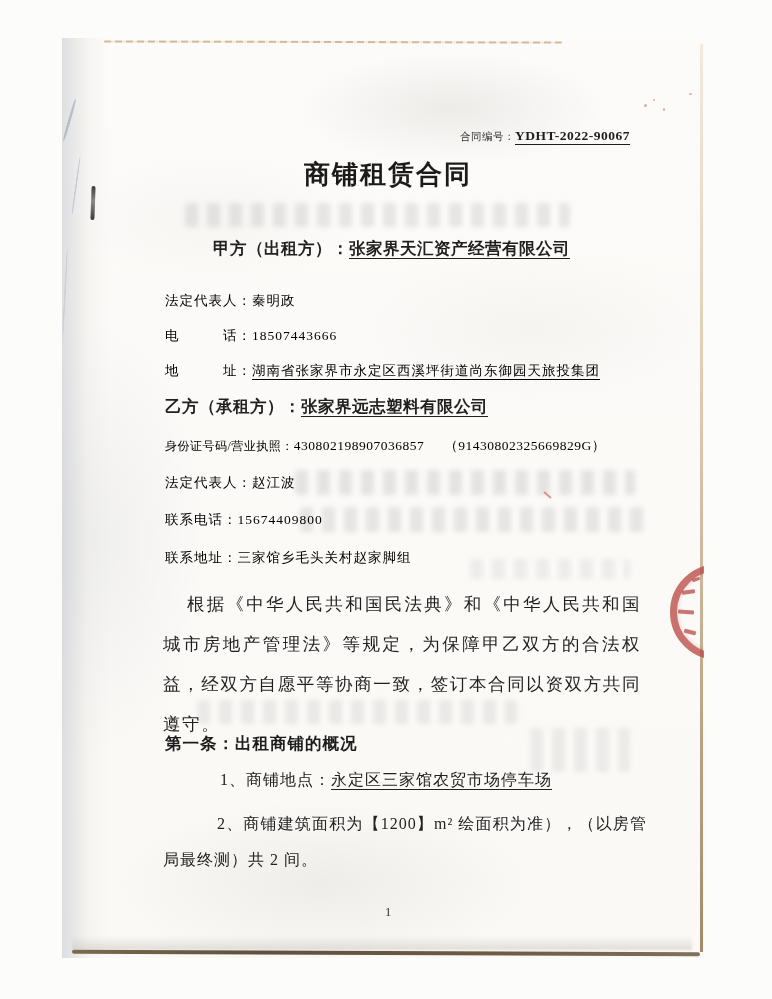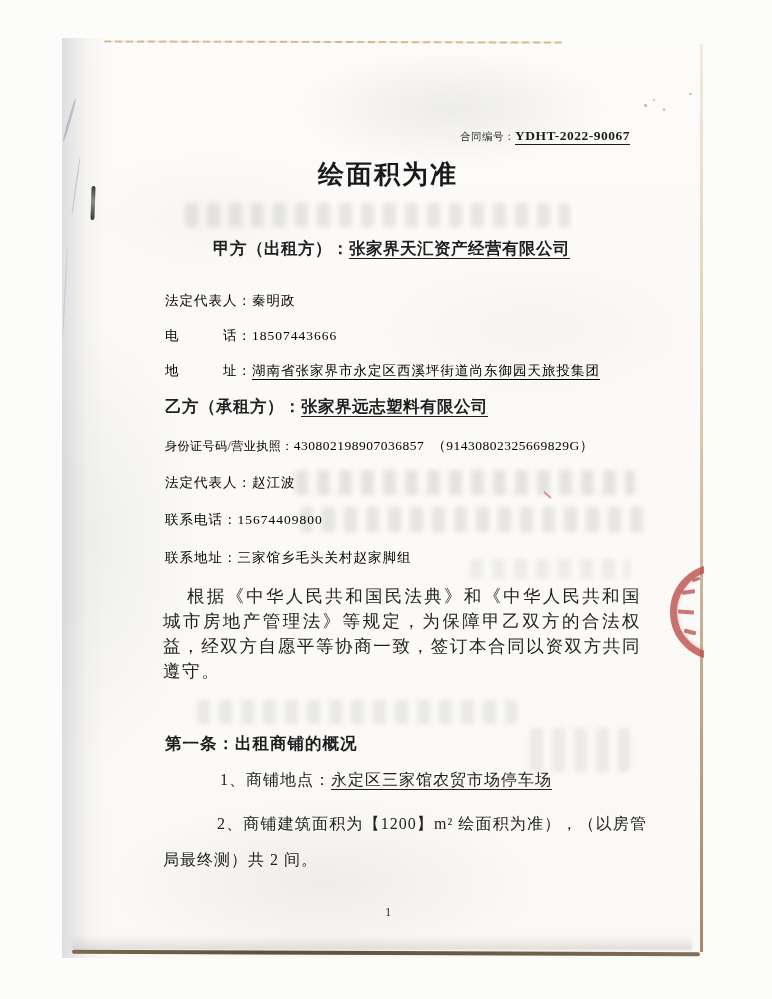--- a/index.html
+++ b/index.html
@@ -103,28 +103,28 @@
   .party-a { left:165px; top:238px;margin-left:48px; }
   .party-b { left:165px; top:396px; }
 
   .sm { font-size:13.5px; letter-spacing:1px; color:#000000; }
   .l-rep-a  { left:165px; top:292px; }
   .l-tel-a  { left:165px; top:327px; }
   .l-addr-a { left:165px; top:362px; }
   .l-id     { left:165px; top:437px; }
   .l-id .lbl { font-size:12px; letter-spacing:0.5px; }
   .l-id .v1  { font-size:13.5px; letter-spacing:0.5px; }
-  .l-id .v2  { margin-left:8px;  font-size:13.5px; letter-spacing:0.5px; }
+  .l-id .v2  { margin-left:20px;  font-size:13.5px; letter-spacing:0.5px; }
   .l-rep-b  { left:165px; top:474px; }
   .l-tel-b  { left:165px; top:511px; }
   .l-addr-b { left:165px; top:549px; }
 
   .preamble {
     left:163px; top:584px; width:478px; white-space:normal;
-    font-size:17.5px; line-height:25px; letter-spacing:1.6px;
+    font-size:17.5px; line-height:40px; letter-spacing:1.6px;
     text-indent:24px; text-align:justify; color:#1f1f1f;
   }
 
   .sec-heading {
     left:165px; top:733px; font-family:"Liberation Sans", sans-serif;
     font-size:16.5px; font-weight:bold; letter-spacing:1px; color:#1d1d1d;
   }
   .item1 { left:220px; top:770px; font-size:16px; letter-spacing:1px; color:#222; }
   .item1 .u { font-weight:normal; }
   .item2 {
@@ -167,21 +167,21 @@
     <div class="seal-mark seal-m1"></div>
     <div class="seal-mark seal-m2"></div>
     <div class="seal-mark seal-m3"></div>
     <div class="seal-mark seal-m4"></div>
   </div>
 
   <div class="txt contract-no">
     <span>合同编号：</span><span class="num u">YDHT-2022-90067</span>
   </div>
 
-  <div class="txt doc-title">绘面积为准</div>
+  <div class="txt doc-title">商铺租赁合同</div>
 
   <div class="txt party-line party-a">
     <span>甲方（出租方）：</span><span class="u">张家界天汇资产经营有限公司</span>
   </div>
 
   <div class="txt sm l-rep-a">
     <span>法定代表人：</span><span>秦明政</span>
   </div>
 
   <div class="txt sm l-tel-a">

